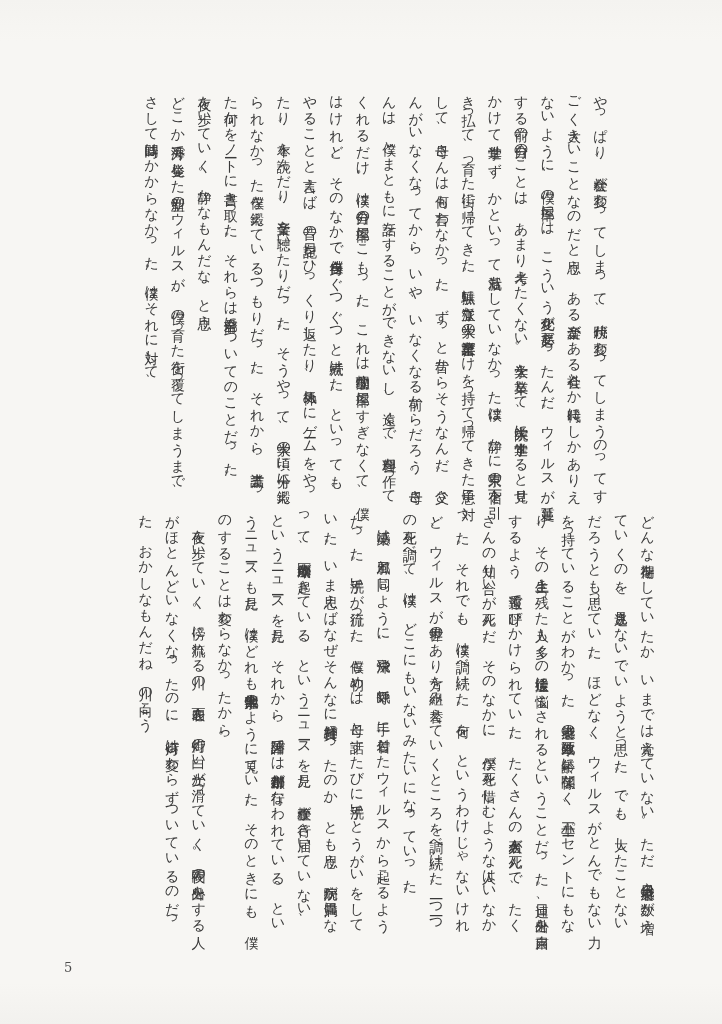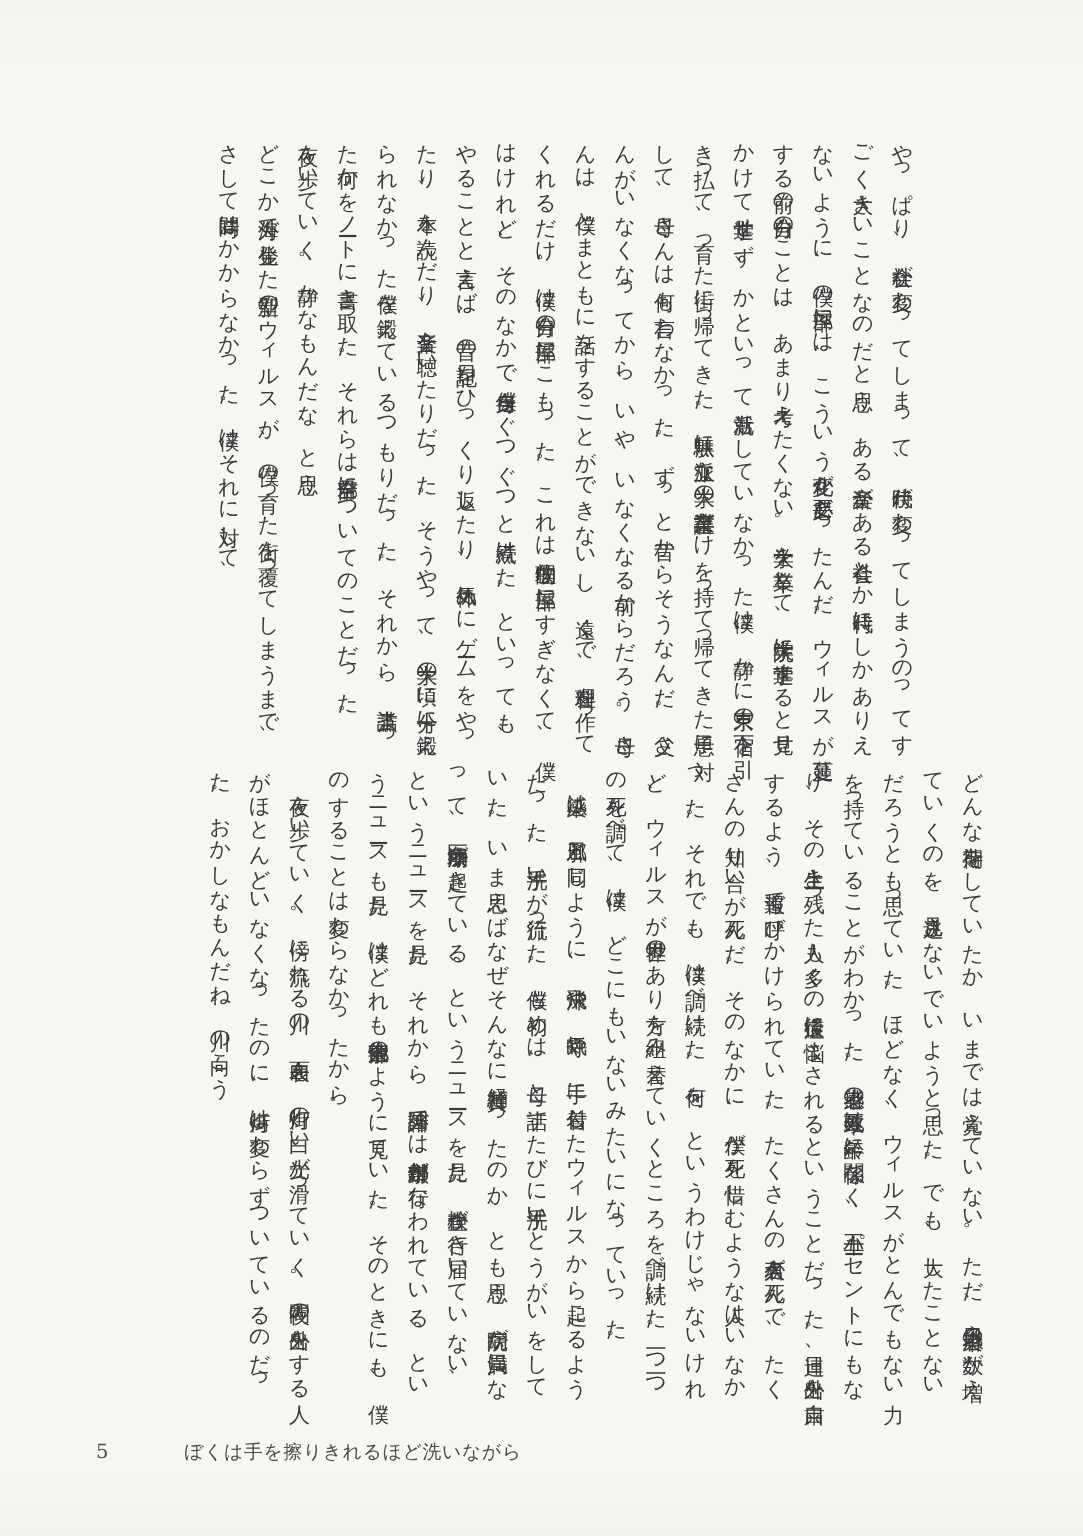--- a/index.html
+++ b/index.html
@@ -72,16 +72,15 @@
   </div>
 
   <div class="tier tier-lower">
     <p>どんな期待をしていたか、いまでは覚えていない。ただ、日々感染者の数が増えていくのを、見逃さないでいようと思った。でも、大したことないだろうとも思っていた。ほどなく、ウィルスがとんでもない力を持っていることがわかった。感染者の致死率は年齢に関係なく、五十パーセントにもなり、その上生き残った人も多くの後遺症に悩まされるということだった。連日、外出を自粛するよう、報道で呼びかけられていた。たくさんの有名人が死んで、たくさんの知り合いが死んだ。そのなかに、僕が死を惜しむような人はいなかった。それでも、僕は調べ続けた。何を、というわけじゃないけれど、ウィルスが世界のあり方を組み替えていくところを調べ続けた。一つ一つの死を調べて、僕は、どこにもいないみたいになっていった。</p>
     <p>　感染は、風邪と同じように、飛沫や、呼気や、手に付着したウィルスから起こるようだった。手洗いが流行った。僕も初めは、母と話すたびに手洗いとうがいをしていた。いま思えばなぜそんなに神経質だったのか、とも思う。病院が満員になって、医療崩壊が起きている、というニュースを見た。検査が行き届いていない、というニュースを見た。それから、諸外国では都市封鎖が行なわれている、というニュースも見た。僕はどれも全部他人事のように見ていた。そのときにも、僕のすることは変わらなかったから。</p>
     <p>　夜を歩いていく。傍に流れる川の、表面を、街灯の白い光が滑っていく。夜間の外出をする人がほとんどいなくなったのに、街灯は変わらずついているのだった。おかしなもんだね。川の向こう</p>
   </div>
 
   <div class="footer">
     <span class="page-number">5</span>
-    <span class="running-title">ぼくは手を擦りきれるほど洗いながら</span>
   </div>
 
 </div>
 
 </body></html>

